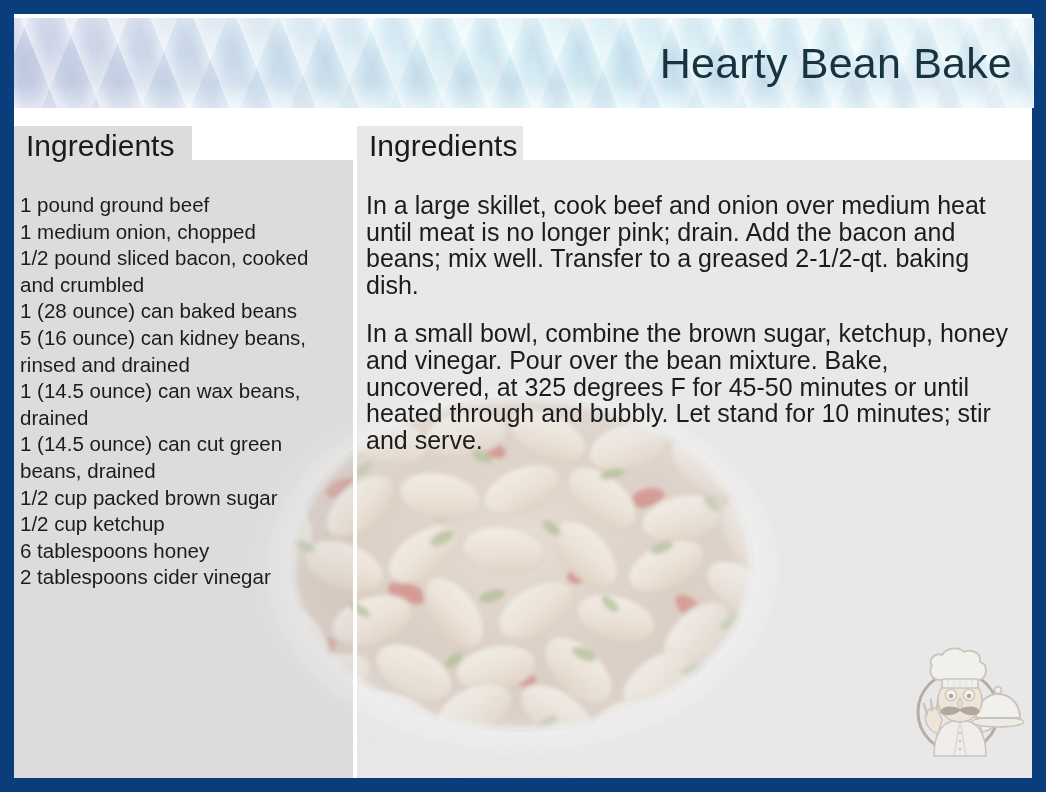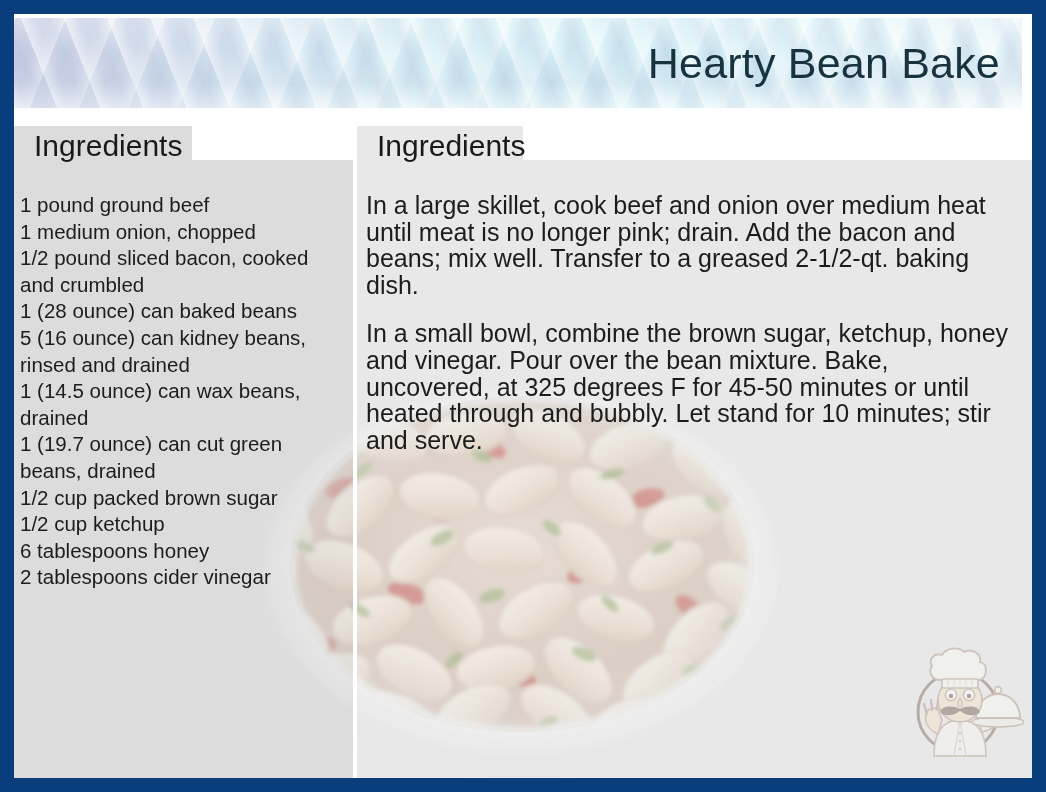--- a/index.html
+++ b/index.html
@@ -56,20 +56,21 @@
         rgba(255,255,255,0.0) 46px),
       linear-gradient(100deg,
         #c9cde6 0%,
         #cfd8ea 10%,
         #d4e6f2 24%,
         #d8f2f7 42%,
         #d3f0f7 60%,
         #dcf3f8 78%,
         #e8f7fa 100%);
     overflow: hidden;
+    padding-left: 12px;
   }
   #banner-sheen {
     position: absolute;
     left: 0; top: 0; right: 0; bottom: 0;
     background: linear-gradient(180deg,
       rgba(255,255,255,0.30) 0%,
       rgba(255,255,255,0.02) 38%,
       rgba(190,205,225,0.18) 72%,
       rgba(255,255,255,0.35) 100%);
   }
@@ -101,21 +102,21 @@
     background: #e8e8e8;
   }
 
   
   .tab {
     position: absolute;
     top: 126px;
     height: 40px;
     display: flex;
     align-items: center;
-    padding-left: 20px;
+    padding-left: 12px;
     box-sizing: border-box;
   }
   #tab-ingredients {
     left: 14px;
     width: 178px;
     background: #dcdcdc;
   }
   #tab-directions {
     left: 357px;
     width: 166px;
@@ -335,21 +336,21 @@
     <span class="tab-label">Ingredients</span>
   </div>
 
   <div class="content" id="ingredients-list">
       <div>1 pound ground beef</div>
       <div>1 medium onion, chopped</div>
       <div>1/2 pound sliced bacon, cooked and crumbled</div>
       <div>1 (28 ounce) can baked beans</div>
       <div>5 (16 ounce) can kidney beans, rinsed and drained</div>
       <div>1 (14.5 ounce) can wax beans, drained</div>
-      <div>1 (19.7 ounce) can cut green beans, drained</div>
+      <div>1 (14.5 ounce) can cut green beans, drained</div>
       <div>1/2 cup packed brown sugar</div>
       <div>1/2 cup ketchup</div>
       <div>6 tablespoons honey</div>
       <div>2 tablespoons cider vinegar</div>
     </div>
 
   <div class="content" id="directions-body">
       <p>In a large skillet, cook beef and onion over medium heat until meat is no longer pink; drain. Add the bacon and beans; mix well. Transfer to a greased 2-1/2-qt. baking dish.</p>
       <p>In a small bowl, combine the brown sugar, ketchup, honey and vinegar. Pour over the bean mixture. Bake, uncovered, at 325 degrees F for 45-50 minutes or until heated through and bubbly. Let stand for 10 minutes; stir and serve.</p>
     </div>

